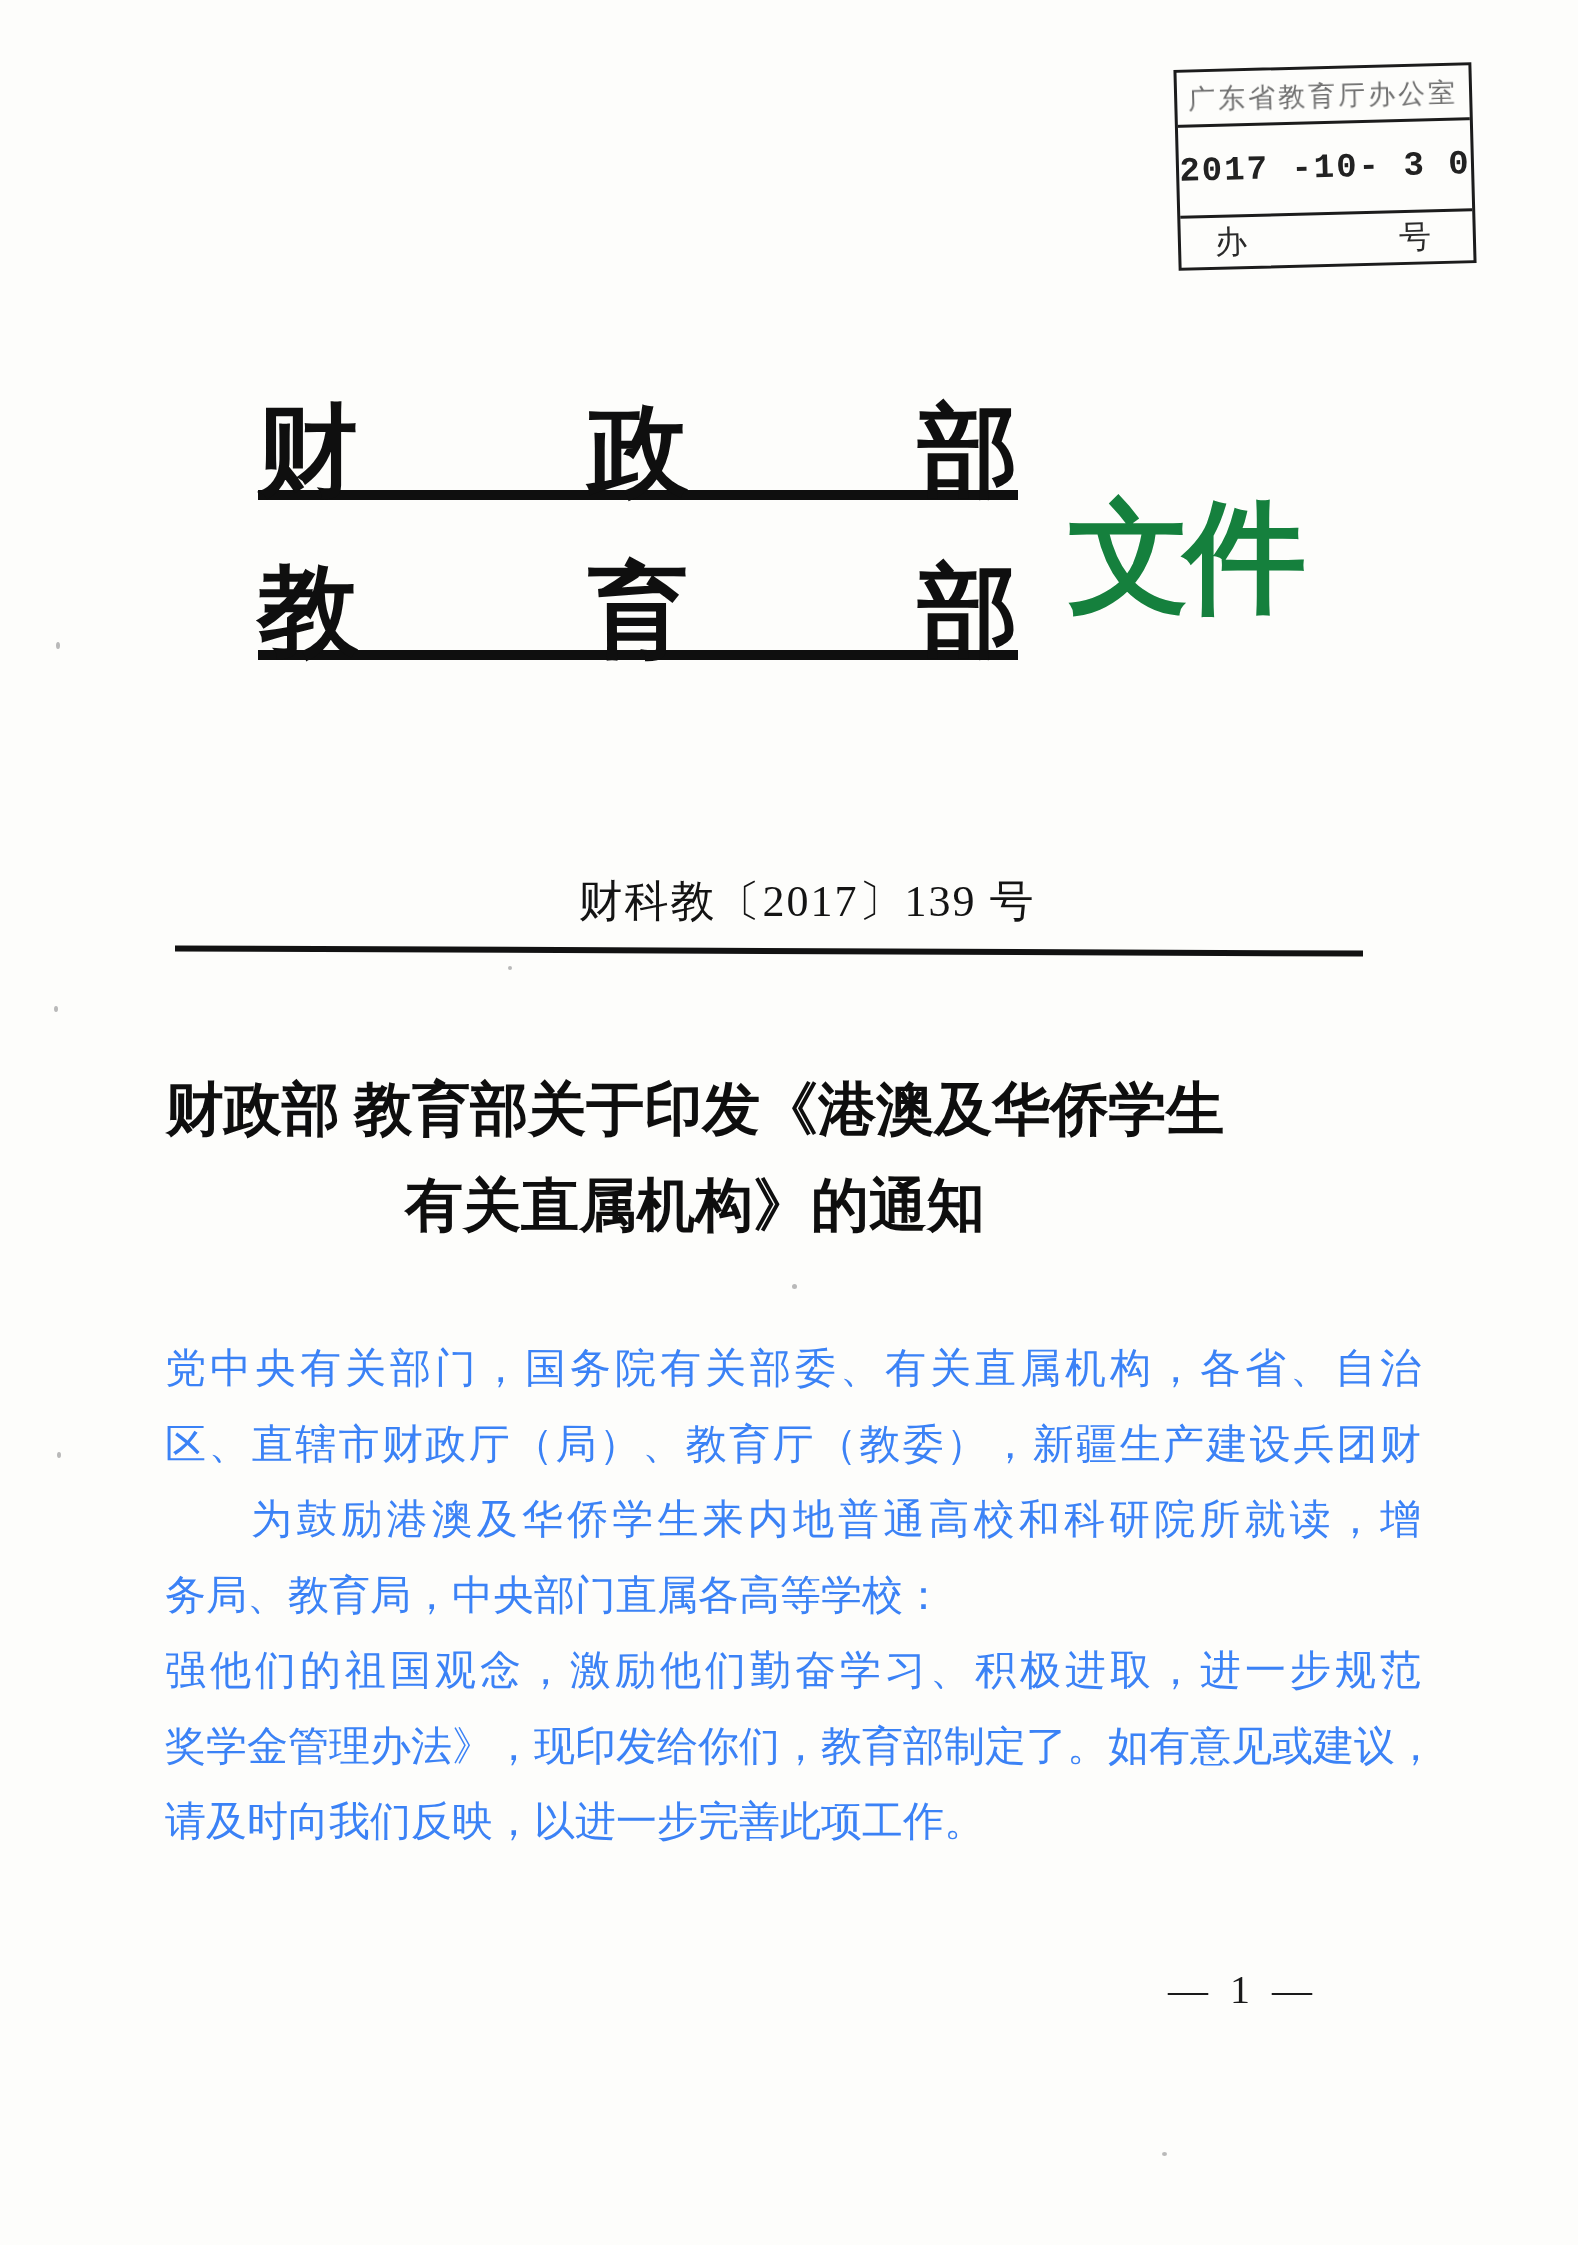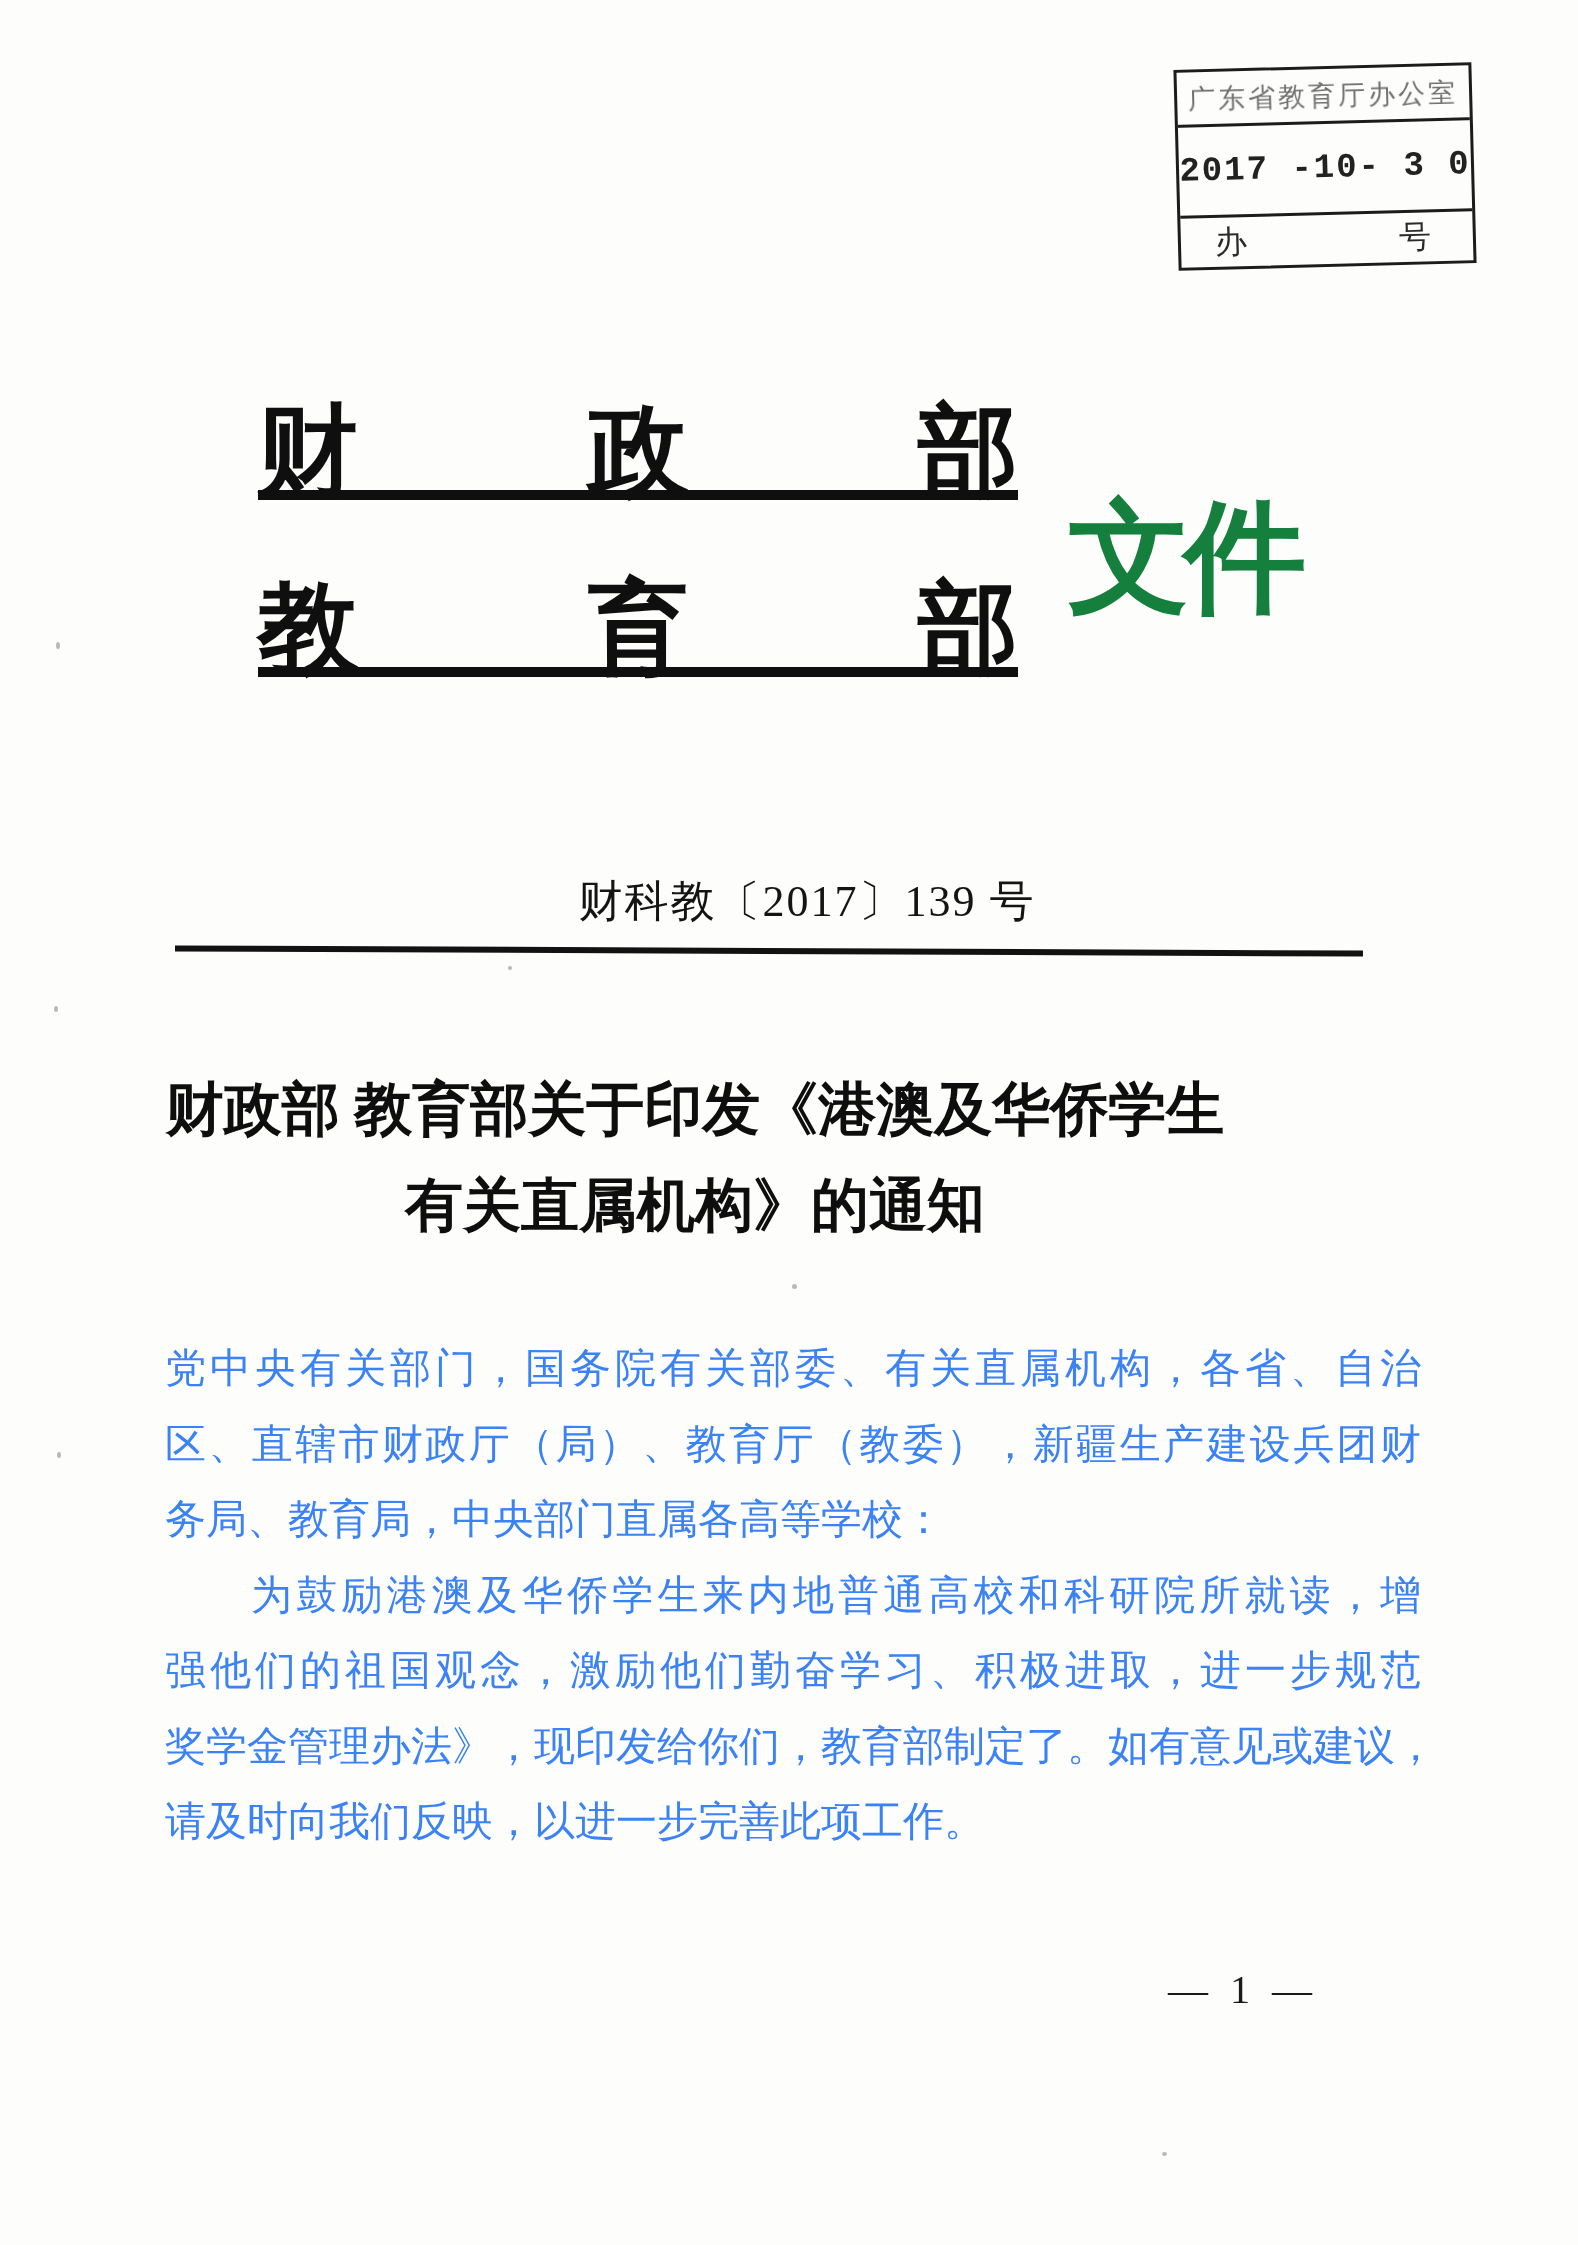--- a/index.html
+++ b/index.html
@@ -70,21 +70,21 @@
     font-size: 100px;
     font-weight: bold;
     line-height: 108px;
     height: 108px;
     text-align: justify;
     text-align-last: justify;
     white-space: nowrap;
     color: #0f0f0f;
     text-decoration: underline;
   }
-  .masthead-row + .masthead-row { margin-top: 69px; }
+  .masthead-row + .masthead-row { margin-top: 52px; }
   .masthead-suffix {
     position: absolute;
     left: 1068px;
     top: 478px;
     font-size: 122px;
     font-weight: bold;
     line-height: 160px;
     letter-spacing: -6px;
     color: #15803d;
     white-space: nowrap;
@@ -197,22 +197,22 @@
   <div class="rule"></div>
 
   <div class="doc-title">
     <div class="t-line">财政部 教育部关于印发《港澳及华侨学生</div>
     <div class="t-line">有关直属机构》的通知</div>
   </div>
 
   <div class="body-text">
     <div class="line">党中央有关部门，国务院有关部委、有关直属机构，各省、自治</div>
     <div class="line">区、直辖市财政厅（局）、教育厅（教委），新疆生产建设兵团财</div>
+    <div class="line indent">为鼓励港澳及华侨学生来内地普通高校和科研院所就读，增</div>
     <div class="line end">务局、教育局，中央部门直属各高等学校：</div>
-    <div class="line indent">为鼓励港澳及华侨学生来内地普通高校和科研院所就读，增</div>
     <div class="line">强他们的祖国观念，激励他们勤奋学习、积极进取，进一步规范</div>
     <div class="line">奖学金管理办法》，现印发给你们，教育部制定了。如有意见或建议，</div>
     <div class="line end">请及时向我们反映，以进一步完善此项工作。</div>
   </div>
 
   <div class="page-number">— 1 —</div>
 
   <div class="speck s1"></div>
   <div class="speck s2"></div>
   <div class="speck s3"></div>

